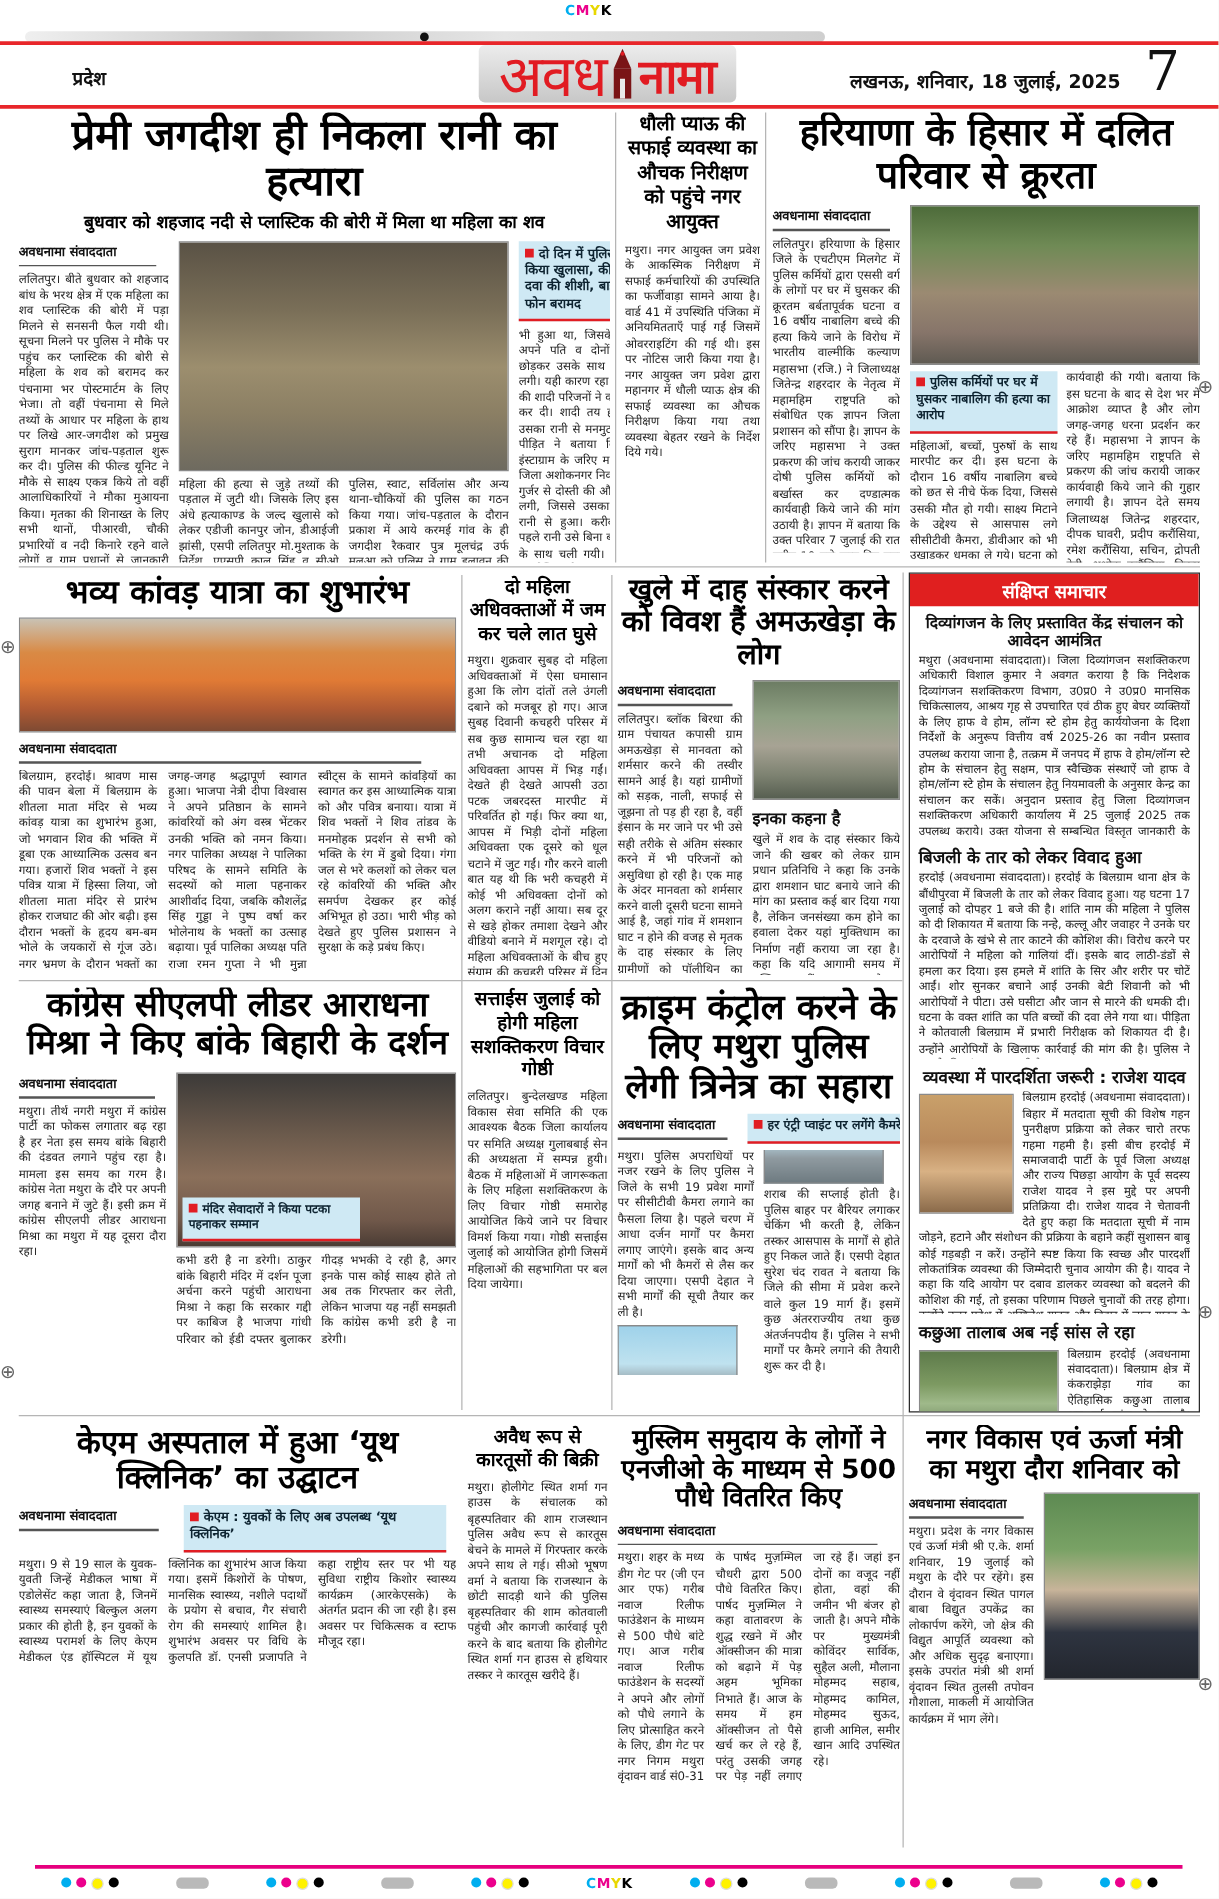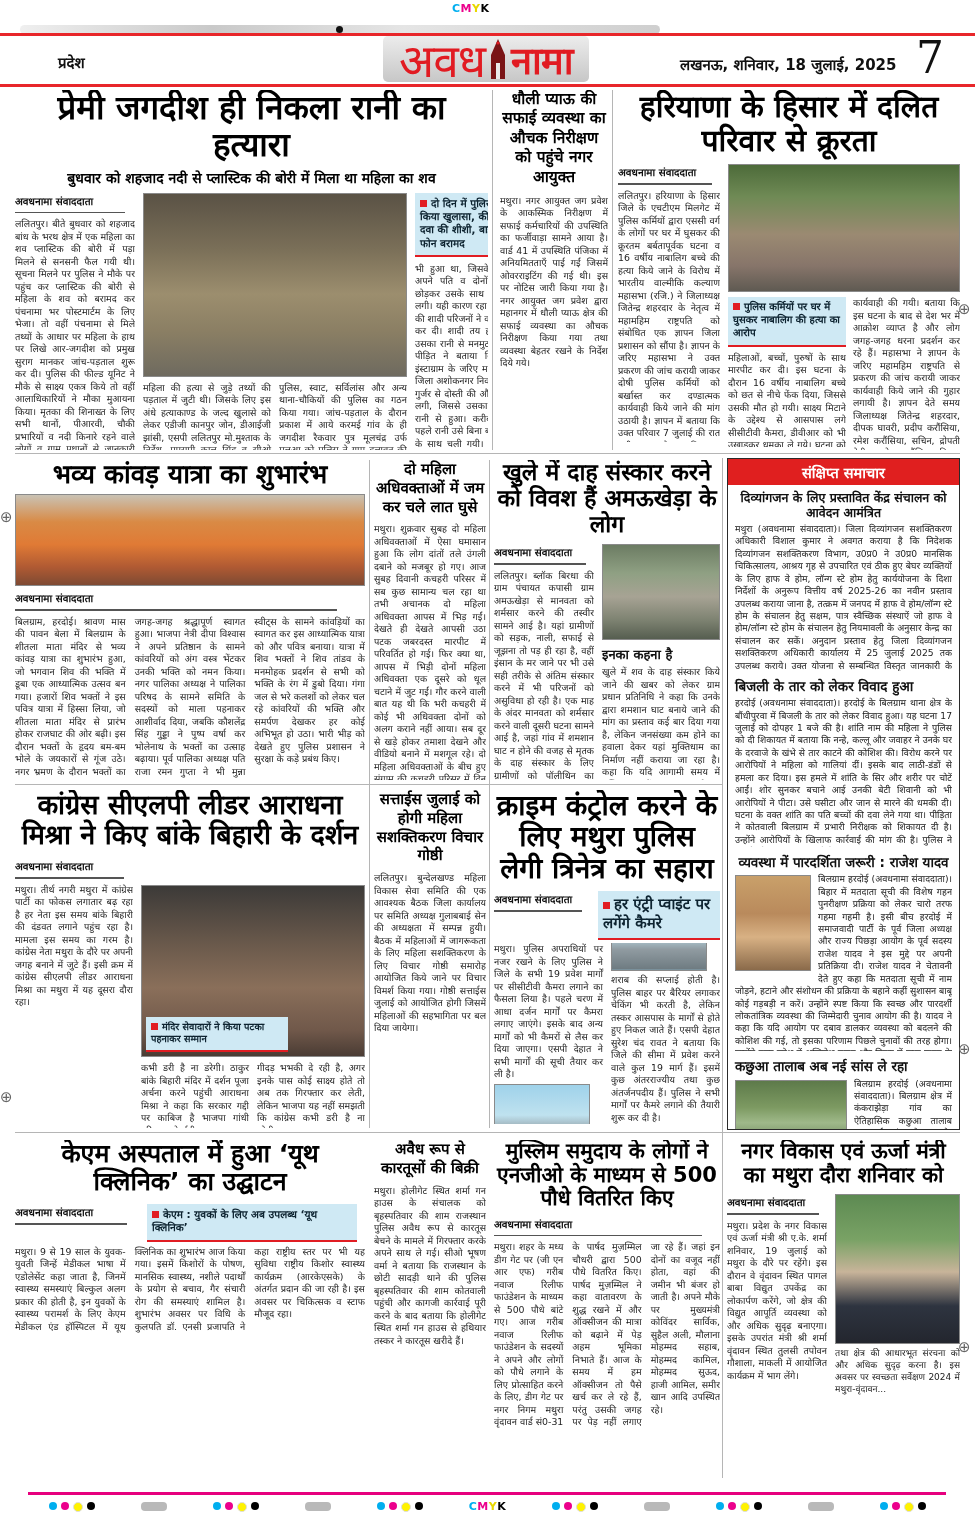--- a/index.html
+++ b/index.html
@@ -137,40 +137,40 @@
   <div class="abs hdiv" style="left:15px;top:784px;width:707px;"></div>
 
   <div class="abs overflow" style="left:15px;top:790px;width:350px;height:338px;">
     <div class="hl" style="font-size:27px;">कांग्रेस सीएलपी लीडर आराधना मिश्रा ने किए बांके बिहारी के दर्शन</div>
     <div style="display:flex;gap:8px;margin-top:8px;">
       <div style="width:118px;flex:none;">
         <div class="byline">अवधनामा संवाददाता</div>
         <div class="body-txt overflow" style="height:230px;">मथुरा। तीर्थ नगरी मथुरा में कांग्रेस पार्टी का फोकस लगातार बढ़ रहा है हर नेता इस समय बांके बिहारी की दंडवत लगाने पहुंच रहा है। मामला इस समय का गरम है। कांग्रेस नेता मथुरा के दौरे पर अपनी जगह बनाने में जुटे हैं। इसी क्रम में कांग्रेस सीएलपी लीडर आराधना मिश्रा का मथुरा में यह दूसरा दौरा रहा।</div>
       </div>
       <div style="width:224px;flex:none;">
-        <div class="photo" style="position:relative;width:224px;height:172px;background:linear-gradient(180deg,#3c3a38 0%,#6b5a4c 35%,#8a6f5a 60%,#70584a 85%,#4a3c34 100%);margin-top:27px;">
+        <div class="photo" style="position:relative;width:224px;height:140px;background:linear-gradient(180deg,#3c3a38 0%,#6b5a4c 35%,#8a6f5a 60%,#70584a 85%,#4a3c34 100%);">
           <div class="hbox" style="position:absolute;left:4px;bottom:4px;width:132px;font-size:9.6px;">मंदिर सेवादारों ने किया पटका पहनाकर सम्मान</div>
         </div>
         <div class="cols2 body-txt overflow" style="margin-top:5px;height:118px;">कभी डरी है ना डरेगी। ठाकुर बांके बिहारी मंदिर में दर्शन पूजा अर्चना करने पहुंची आराधना मिश्रा ने कहा कि सरकार गद्दी पर काबिज है भाजपा गांधी परिवार को ईडी दफ्तर बुलाकर गीदड़ भभकी दे रही है, अगर इनके पास कोई साक्ष्य होते तो अब तक गिरफ्तार कर लेती, लेकिन भाजपा यह नहीं समझती कि कांग्रेस कभी डरी है ना डरेगी।</div>
       </div>
     </div>
   </div>
 
   <div class="abs overflow" style="left:374px;top:790px;width:112px;height:338px;">
     <div class="hl" style="font-size:15px;line-height:1.25;">सत्ताईस जुलाई को होगी महिला सशक्तिकरण विचार गोष्ठी</div>
     <div class="body-txt" style="margin-top:7px;">ललितपुर। बुन्देलखण्ड महिला विकास सेवा समिति की एक आवश्यक बैठक जिला कार्यालय पर समिति अध्यक्ष गुलाबबाई सेन की अध्यक्षता में सम्पन्न हुयी। बैठक में महिलाओं में जागरूकता के लिए महिला सशक्तिकरण के लिए विचार गोष्ठी समारोह आयोजित किये जाने पर विचार विमर्श किया गया। गोष्ठी सत्ताईस जुलाई को आयोजित होगी जिसमें महिलाओं की सहभागिता पर बल दिया जायेगा।</div>
   </div>
 
   <div class="abs overflow" style="left:494px;top:790px;width:226px;height:338px;">
     <div class="hl" style="font-size:28px;">क्राइम कंट्रोल करने के लिए मथुरा पुलिस लेगी त्रिनेत्र का सहारा</div>
     <div style="display:flex;gap:8px;margin-top:7px;align-items:flex-start;">
       <div style="width:96px;flex:none;">
           <div class="byline">अवधनामा संवाददाता</div>
         </div>
-      <div class="hbox" style="width:122px;flex:none;font-size:15px;">हर एंट्री प्वाइंट पर लगेंगे कैमरे</div>
+      <div class="hbox" style="width:122px;flex:none;font-size:10px;">हर एंट्री प्वाइंट पर लगेंगे कैमरे</div>
     </div>
     <div class="cols2 overflow" style="height:238px;margin-top:3px;">
       <div class="body-txt">मथुरा। पुलिस अपराधियों पर नजर रखने के लिए पुलिस ने जिले के सभी 19 प्रवेश मार्गों पर सीसीटीवी कैमरा लगाने का फैसला लिया है। पहले चरण में आधा दर्जन मार्गों पर कैमरा लगाए जाएंगे। इसके बाद अन्य मार्गों को भी कैमरों से लैस कर दिया जाएगा। एसपी देहात ने सभी मार्गों की सूची तैयार कर ली है।</div>
       <div class="photo" style="width:96px;height:68px;margin:3px 0;background:linear-gradient(180deg,#9fd2ea 0%,#bfe2ef 45%,#8f9aa0 70%,#6d7a80 100%);"></div>
       <div class="body-txt">शराब की सप्लाई होती है। पुलिस बाहर पर बैरियर लगाकर चेकिंग भी करती है, लेकिन तस्कर आसपास के मार्गों से होते हुए निकल जाते हैं। एसपी देहात सुरेश चंद रावत ने बताया कि जिले की सीमा में प्रवेश करने वाले कुल 19 मार्ग हैं। इसमें कुछ अंतरराज्यीय तथा कुछ अंतर्जनपदीय हैं। पुलिस ने सभी मार्गों पर कैमरे लगाने की तैयारी शुरू कर दी है।</div>
     </div>
   </div>
 
   <div class="abs brief-box" style="left:727px;top:458px;width:233px;height:672px;">
     <div class="brief-head">संक्षिप्त समाचार</div>
@@ -227,21 +227,20 @@
 
   <div class="abs overflow" style="left:727px;top:1140px;width:233px;height:336px;">
     <div class="hl" style="font-size:21px;">नगर विकास एवं ऊर्जा मंत्री का मथुरा दौरा शनिवार को</div>
     <div style="display:flex;gap:8px;margin-top:7px;">
       <div style="width:100px;flex:none;">
         <div class="byline">अवधनामा संवाददाता</div>
         <div class="body-txt overflow" style="height:228px;">मथुरा। प्रदेश के नगर विकास एवं ऊर्जा मंत्री श्री ए.के. शर्मा शनिवार, 19 जुलाई को मथुरा के दौरे पर रहेंगे। इस दौरान वे वृंदावन स्थित पागल बाबा विद्युत उपकेंद्र का लोकार्पण करेंगे, जो क्षेत्र की विद्युत आपूर्ति व्यवस्था को और अधिक सुदृढ़ बनाएगा। इसके उपरांत मंत्री श्री शर्मा वृंदावन स्थित तुलसी तपोवन गौशाला, माकली में आयोजित कार्यक्रम में भाग लेंगे।</div>
       </div>
       <div style="width:125px;flex:none;">
         <div class="photo" style="width:125px;height:150px;background:linear-gradient(180deg,#5d8a52 0%,#79a265 30%,#c8b49a 52%,#2e3440 75%,#23262e 100%);"></div>
-        <div class="body-txt" style="margin-top:4px;font-size:9px;">तथा क्षेत्र की आधारभूत संरचना को और अधिक सुदृढ़ करना है। इस अवसर पर स्वच्छता सर्वेक्षण 2024 में मथुरा-वृंदावन...</div>
       </div>
     </div>
   </div>
 
   <div class="abs crosshair" style="left:0px;top:508px;">⊕</div>
   <div class="abs crosshair" style="left:0px;top:1088px;">⊕</div>
   <div class="abs crosshair" style="left:958px;top:300px;">⊕</div>
   <div class="abs crosshair" style="left:958px;top:1040px;">⊕</div>
   <div class="abs crosshair" style="left:958px;top:1338px;">⊕</div>
 

